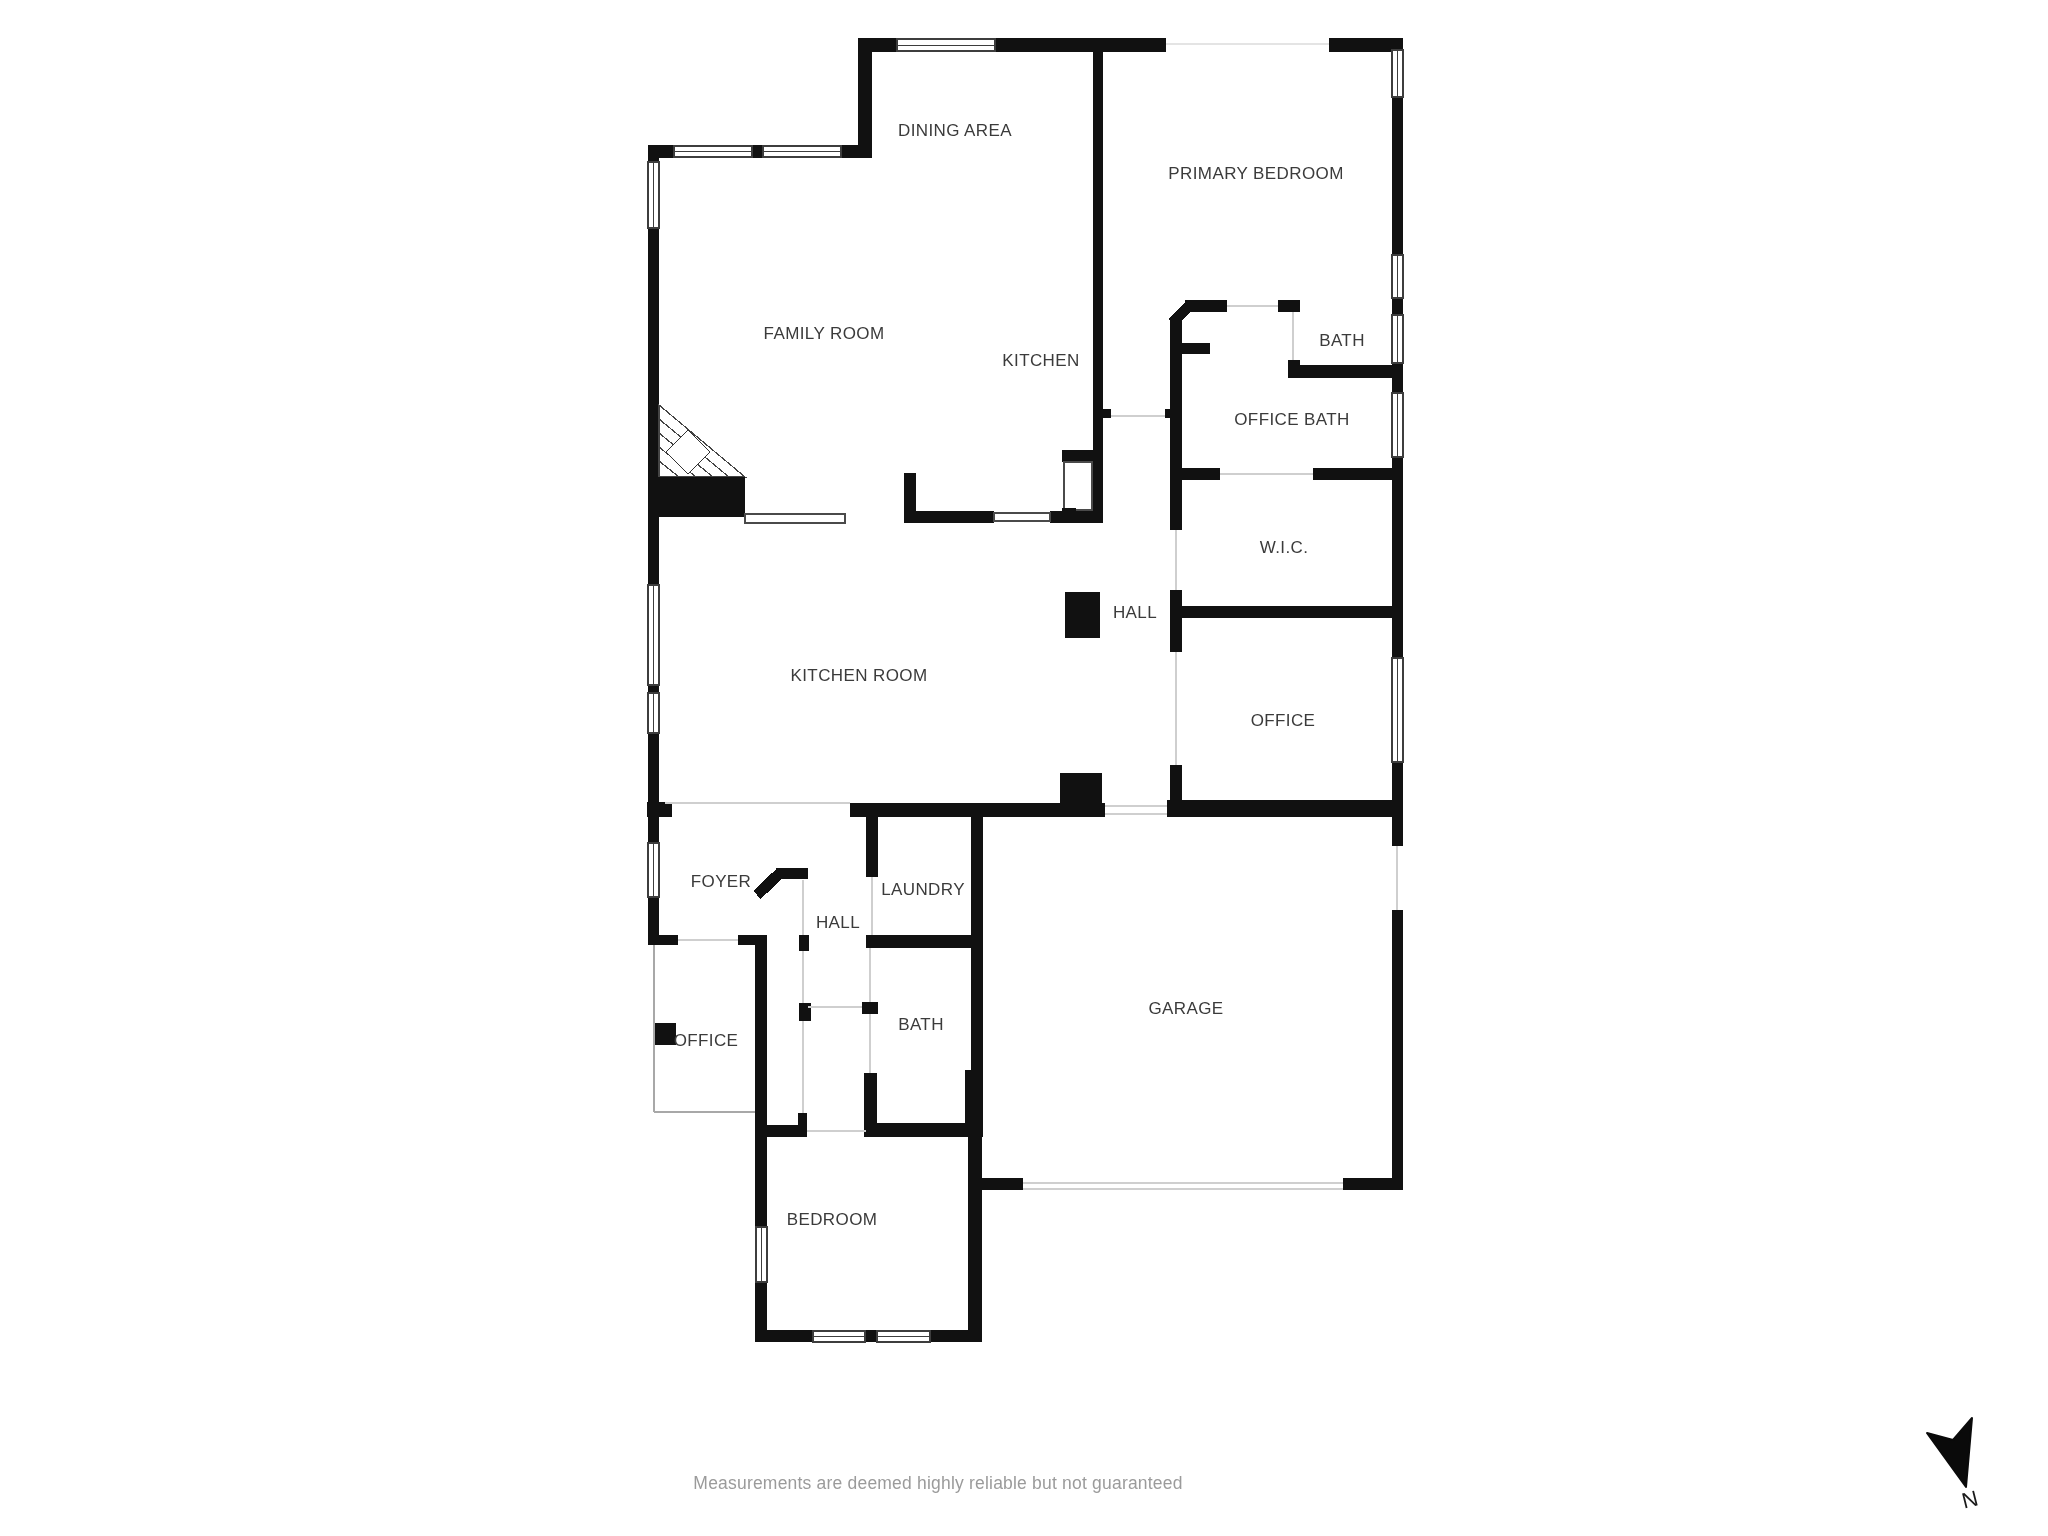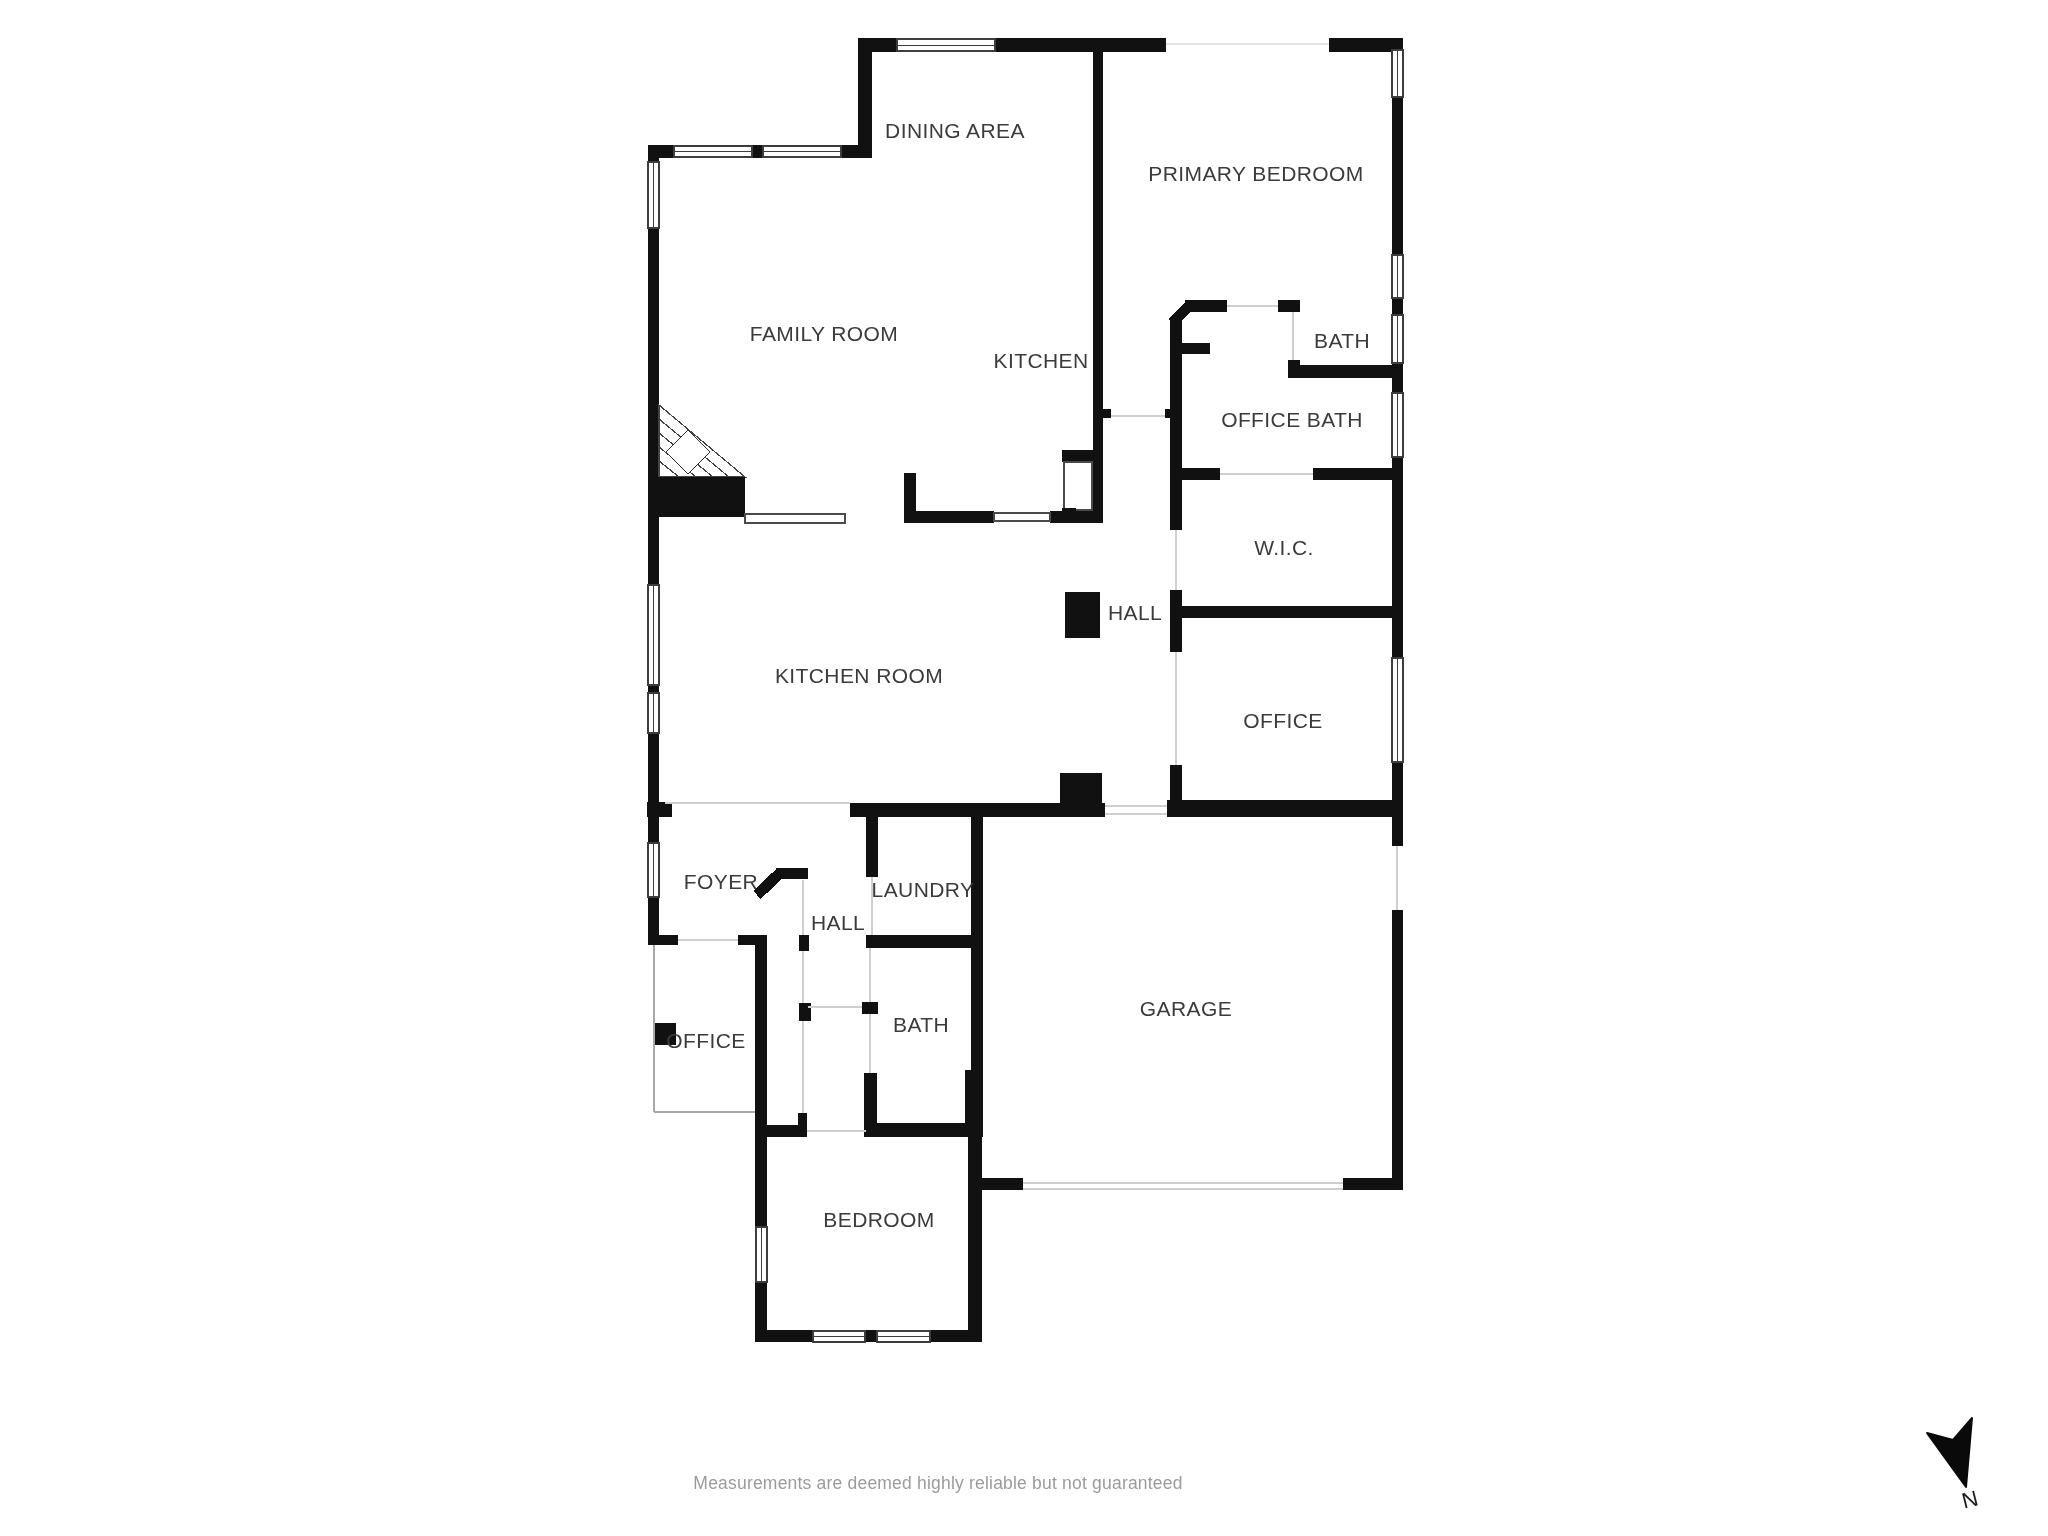--- a/index.html
+++ b/index.html
@@ -3,21 +3,21 @@
 <meta charset="utf-8">
 <style>
   html,body{margin:0;padding:0;background:#ffffff;}
   #stage{
     position:relative;width:2048px;height:1536px;background:#ffffff;overflow:hidden;
     font-family:"Liberation Sans","DejaVu Sans",sans-serif;
   }
   #plan-svg{position:absolute;left:0;top:0;}
   .room-label{
     position:absolute;transform:translate(-50%,-50%);
-    font-size:21px;letter-spacing:.4px;color:#3b3b3b;white-space:nowrap;
+    font-size:17px;letter-spacing:.4px;color:#3b3b3b;white-space:nowrap;
   }
   #disclaimer{
     position:absolute;transform:translate(-50%,-50%);
     left:938px;top:1483px;font-size:17.5px;color:#9b9b9b;white-space:nowrap;letter-spacing:.2px;
   }
   
   .w{fill:#111111;}                         
   .open{stroke:#cfcfcf;stroke-width:2;}     
   .soft{stroke:#e4e4e4;stroke-width:2;}
   .win{fill:#ffffff;stroke:#3d3d3d;stroke-width:1.5;}
@@ -225,16 +225,16 @@
   <span class="room-label" style="left:1284px;top:548px">W.I.C.</span>
   <span class="room-label" style="left:1135px;top:613px">HALL</span>
   <span class="room-label" style="left:859px;top:676px">KITCHEN ROOM</span>
   <span class="room-label" style="left:1283px;top:721px">OFFICE</span>
   <span class="room-label" style="left:721px;top:882px">FOYER</span>
   <span class="room-label" style="left:838px;top:923px">HALL</span>
   <span class="room-label" style="left:923px;top:890px">LAUNDRY</span>
   <span class="room-label" style="left:921px;top:1025px">BATH</span>
   <span class="room-label" style="left:706px;top:1041px">OFFICE</span>
   <span class="room-label" style="left:1186px;top:1009px">GARAGE</span>
-  <span class="room-label" style="left:879px;top:1220px">BEDROOM</span>
+  <span class="room-label" style="left:832px;top:1220px">BEDROOM</span>
 
   <div id="disclaimer">Measurements are deemed highly reliable but not guaranteed</div>
 </div>
 
 </body></html>

